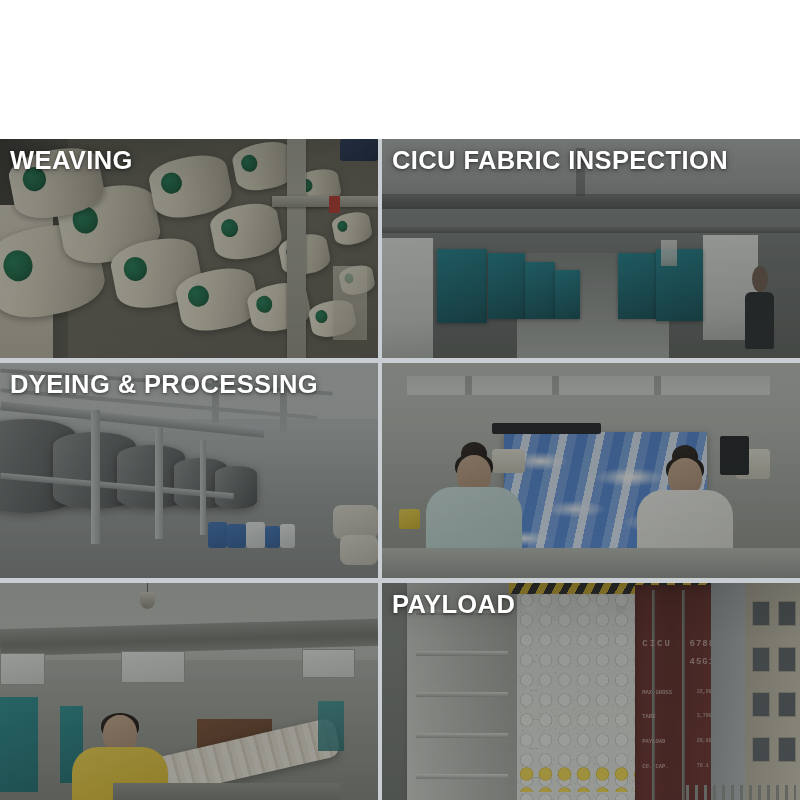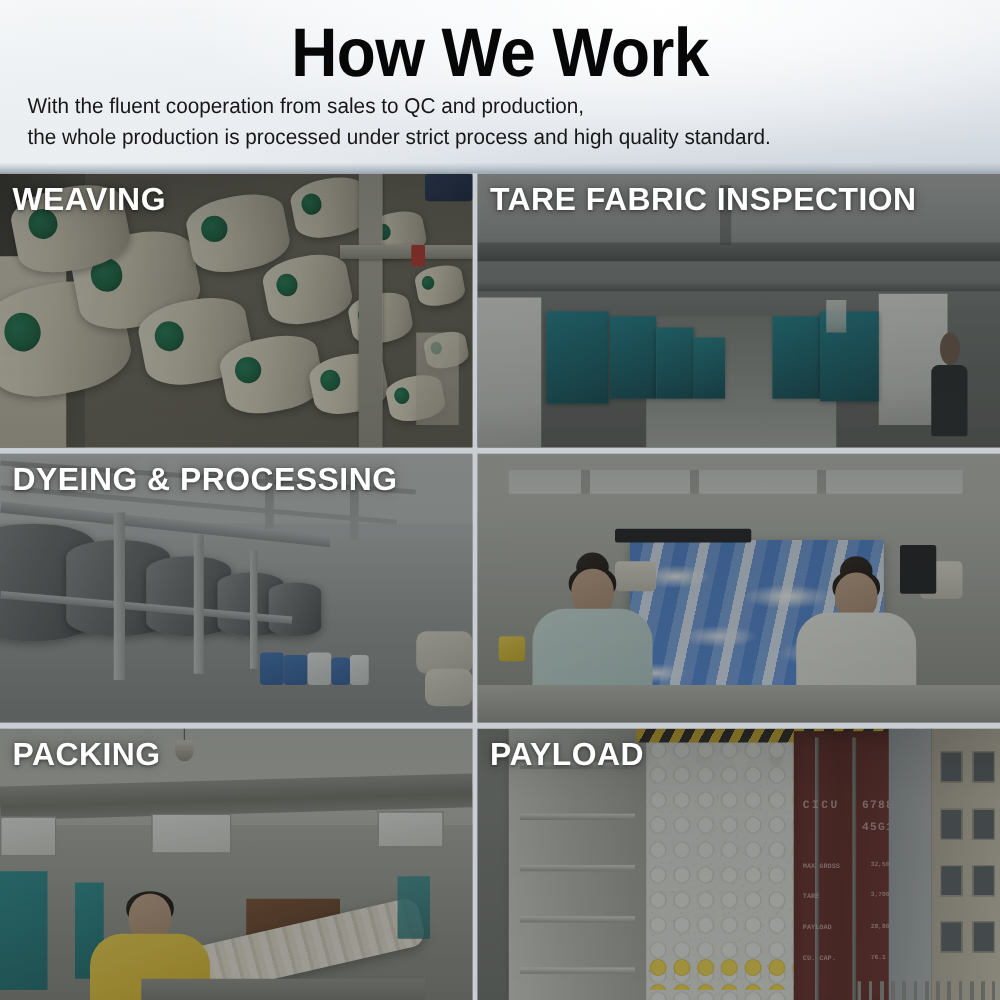--- a/index.html
+++ b/index.html
@@ -258,27 +258,20 @@
     background:linear-gradient(to right,#9aa0a4,#aeb3b6);
   }
   .p6 .rail2 { position:absolute; right:2%; bottom:2%; width:26%; height:9%;
     background:repeating-linear-gradient(90deg,#8c8f8a 0 3px,rgba(140,143,138,0) 3px 9px); }
 </style>
 </head>
 <body>
 
 <div class="page">
 
-  <div class="header">
-    <div class="header-title">How We Work</div>
-    <div class="header-sub">
-      <span class="ln">With the fluent cooperation from sales to QC and production,</span>
-      <span class="ln">the whole production is processed under strict process and high quality standard.</span>
-    </div>
-  </div>
 
   <div class="grid">
 
     <div class="cell p1">
       <div class="photo">
         <div class="bg"></div>
         <div class="wall"></div>
         <div class="cream" style="left:0;top:30%;width:14%;height:70%"></div>
 
         <div class="cone" style="left:-3%;top:40%;width:30%;height:40%"></div>
@@ -320,21 +313,21 @@
         <div class="mach" style="left:25%;top:52%;width:9%;height:30%"></div>
         <div class="mach" style="left:34%;top:56%;width:7%;height:26%"></div>
         <div class="mach" style="left:41%;top:60%;width:6%;height:22%"></div>
         <div class="mach" style="left:56%;top:52%;width:9%;height:30%"></div>
         <div class="mach" style="left:65%;top:50%;width:11%;height:33%"></div>
         <div class="cloth" style="left:66%;top:46%;width:4%;height:12%;opacity:.8"></div>
         <div class="person" style="left:86%;top:70%;width:7%;height:26%"></div>
         <div class="desat"></div>
         <div class="shade"></div>
       </div>
-      <div class="cell-label">TARE FABRIC INSPECTION</div>
+      <div class="cell-label">CICU FABRIC INSPECTION</div>
     </div>
 
     <div class="cell p3">
       <div class="photo">
         <div class="bg"></div>
         <div class="roof"></div>
         <div class="truss" style="left:0;top:8%;width:88%;height:2%;transform:rotate(4deg)"></div>
         <div class="truss" style="left:0;top:18%;width:84%;height:2%;transform:rotate(5deg)"></div>
         <div class="truss" style="left:56%;top:6%;width:2%;height:22%"></div>
         <div class="truss" style="left:74%;top:10%;width:2%;height:22%"></div>
@@ -406,21 +399,20 @@
         <div class="worker yman" style="left:20%;top:58%;width:88px;height:110px">
           <span class="hair"></span>
           <span class="head"></span>
           <span class="torso"></span>
         </div>
         <div class="table" style="left:30%;top:88%;width:60%;height:12%"></div>
         <div class="cab" style="left:84%;top:52%;width:7%;height:22%;opacity:.8"></div>
         <div class="desat"></div>
         <div class="shade"></div>
       </div>
-      <div class="cell-label">PACKING</div>
     </div>
 
     <div class="cell p6">
       <div class="photo">
         <div class="bg"></div>
         <div class="door">
           <span class="rib" style="top:12%"></span>
           <span class="rib" style="top:30%"></span>
           <span class="rib" style="top:48%"></span>
           <span class="rib" style="top:66%"></span>

